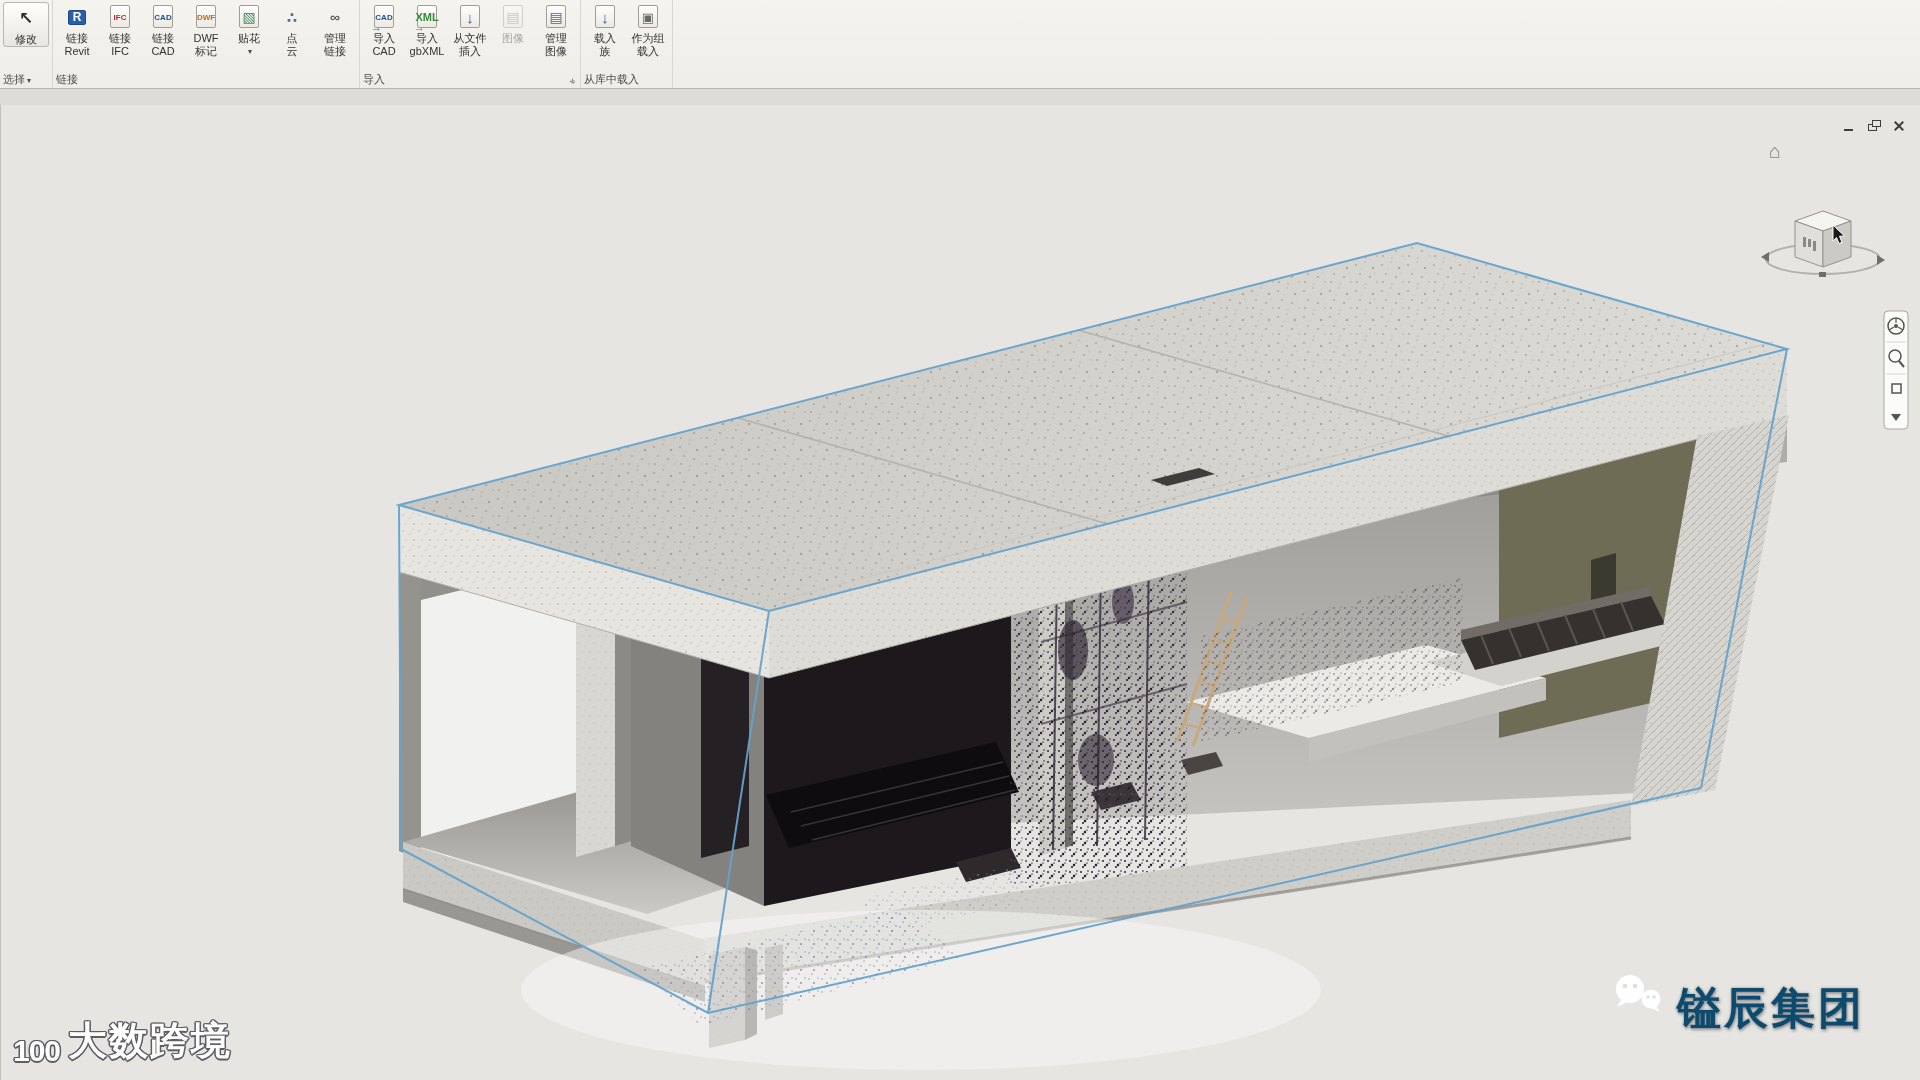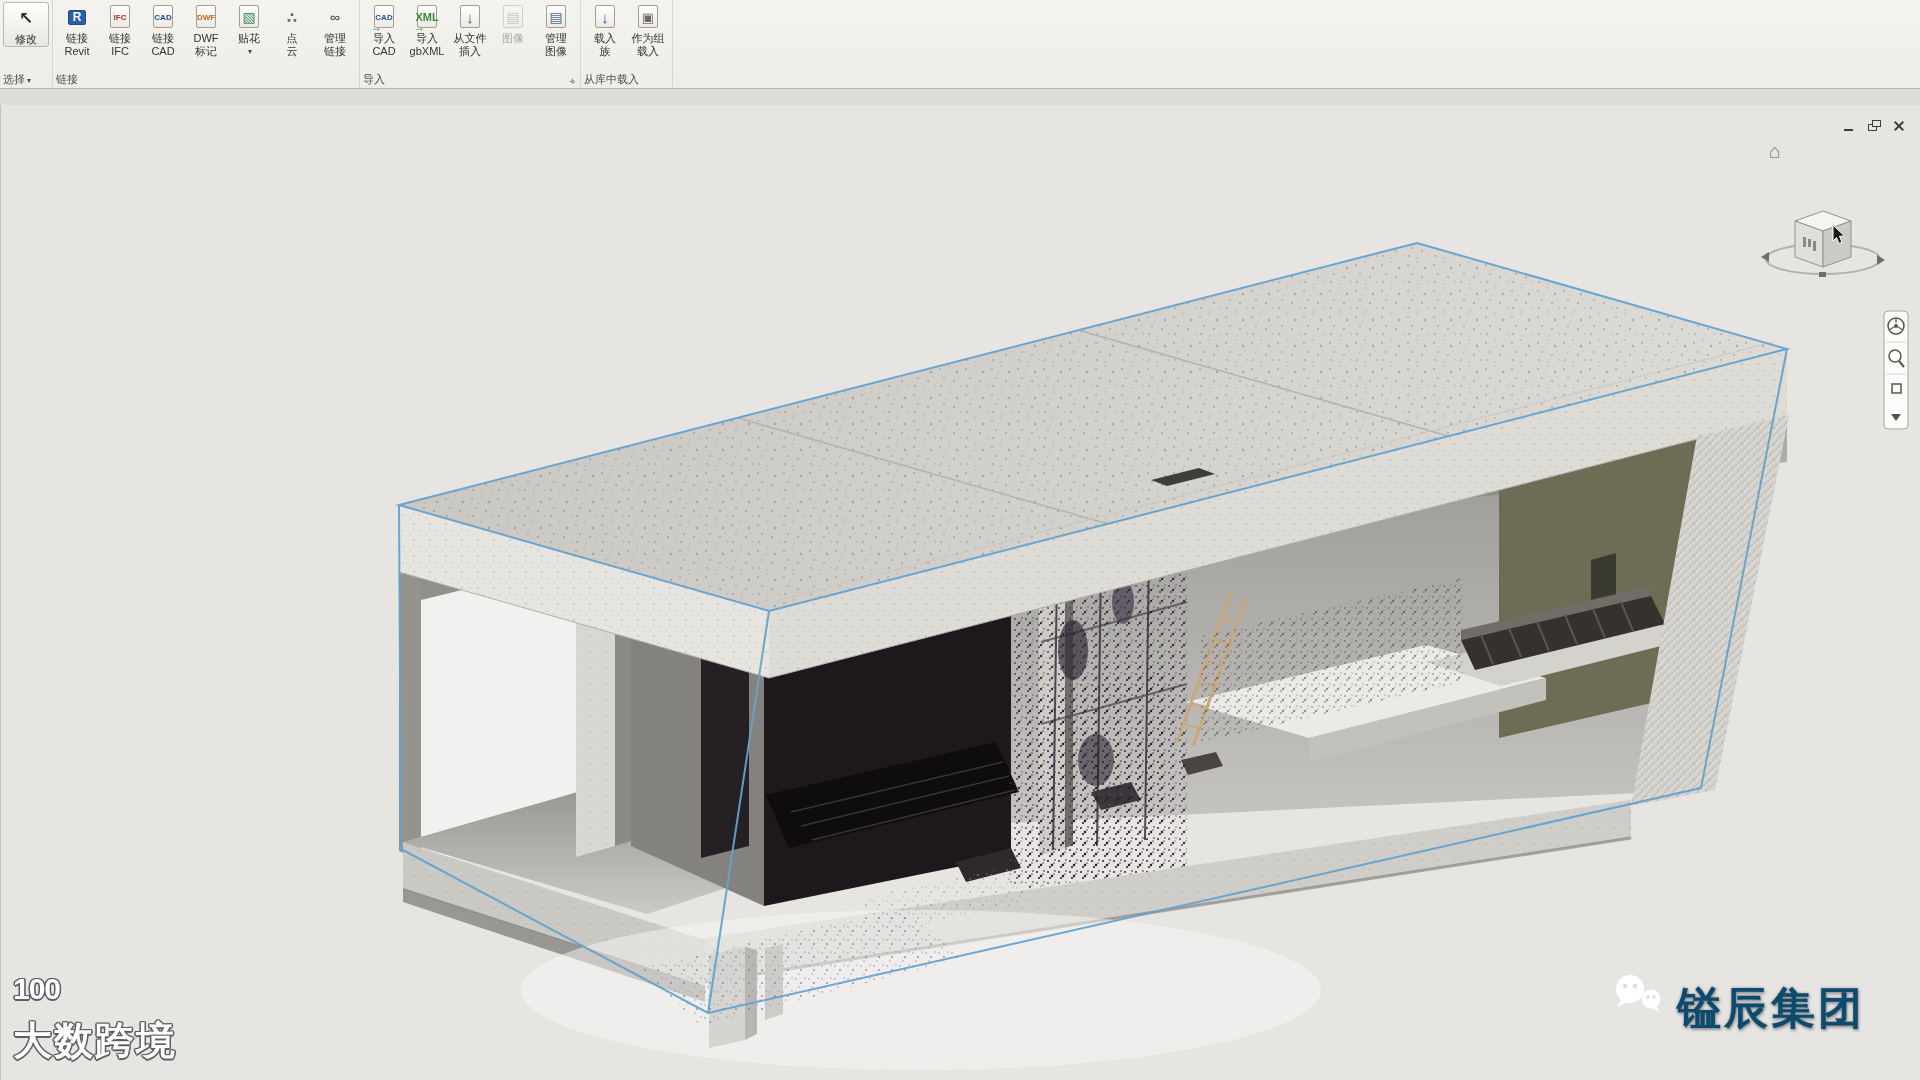--- a/index.html
+++ b/index.html
@@ -64,21 +64,21 @@
   .vc-rest::after{content:"";position:absolute;left:5px;top:0;width:7px;height:5px;border:1.5px solid #3e3e3a;background:#e6e5e2;}
   .vc-close::before,.vc-close::after{content:"";position:absolute;left:6px;top:0;width:2px;height:12px;background:#3e3e3a;}
   .vc-close::before{transform:rotate(45deg);}
   .vc-close::after{transform:rotate(-45deg);}
 
   .home-icon{position:absolute;left:1768px;top:36px;font-size:20px;color:#84837e;cursor:pointer;line-height:20px;}
   .viewcube{position:absolute;left:1752px;top:92px;cursor:pointer;}
   .navbar{position:absolute;left:1882px;top:205px;cursor:pointer;}
 
   
-  .wm-left{position:absolute;left:12px;bottom:12px;display:flex;gap:8px;flex-direction:column;}
+  .wm-left{position:absolute;left:12px;bottom:12px;display:flex;align-items:flex-end;gap:8px;}
   .wm-left .logo{font-size:30px;font-weight:700;letter-spacing:-1px;}
   .wm-left .txt{font-size:39px;font-weight:700;letter-spacing:2px;}
   .outline-text{color:#fff;
      text-shadow:-1.5px 0 #5d5d63,1.5px 0 #5d5d63,0 -1.5px #5d5d63,0 1.5px #5d5d63,
                  -1px -1px #5d5d63,1px 1px #5d5d63,-1px 1px #5d5d63,1px -1px #5d5d63;}
   .wm-right{position:absolute;right:56px;bottom:42px;display:flex;align-items:center;gap:12px;}
   .wm-right .txt{font-size:44px;font-weight:700;color:#0c4a6e;letter-spacing:3px;
      text-shadow:0 0 3px rgba(110,110,116,.65),1px 2px 3px rgba(90,90,95,.5);margin-top:30px;}
 </style>
 </head>

